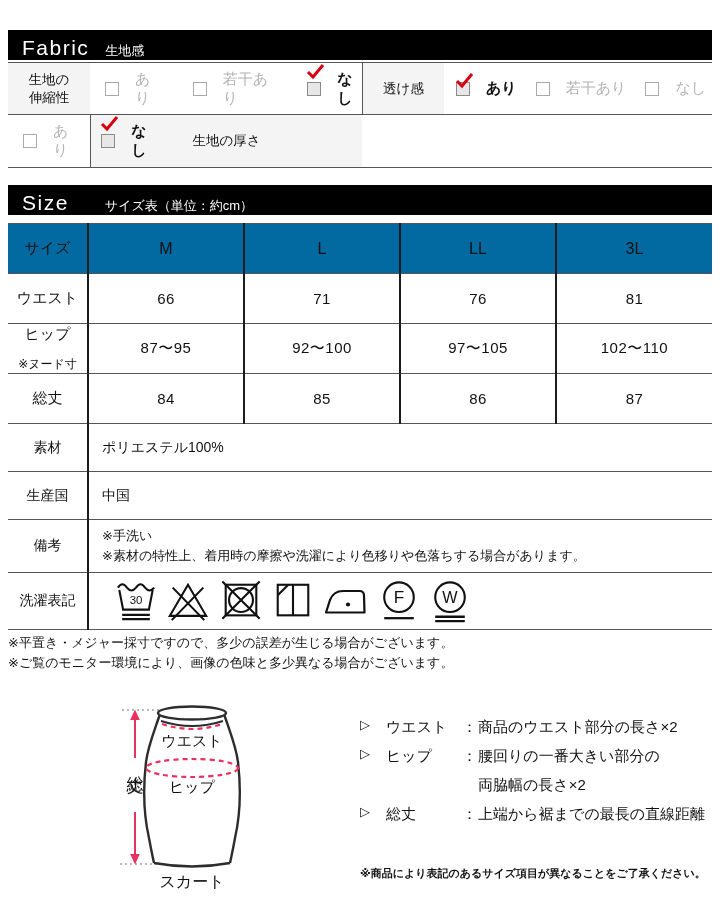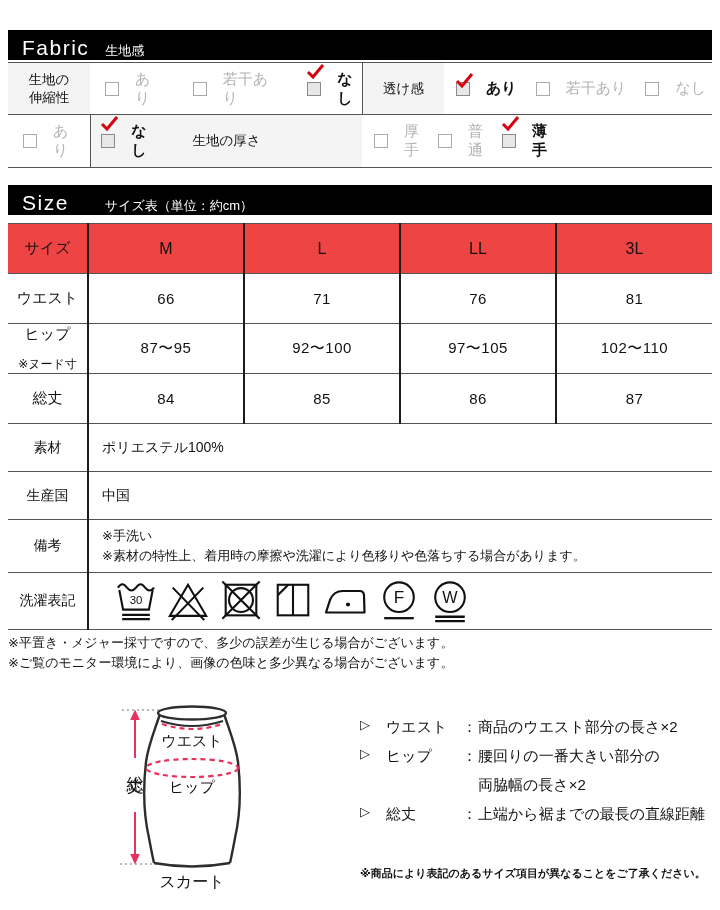--- a/index.html
+++ b/index.html
@@ -44,21 +44,21 @@
   .opt.checked .box { border-color:#8a8a8a; background:#e7e7e7; }
   .opt .check { display:none; position:absolute; left:-2px; top:-7px; pointer-events:none; }
   .opt.checked .check { display:block; }
 
   
   table.size-table { margin-top:8px; width:704px; border-collapse:collapse; border-top:1px solid #555; }
   table.size-table tr { border-bottom:1px solid #555; }
   table.size-table th, table.size-table td { font-weight:400; text-align:center; vertical-align:middle; }
   .col-label { width:80px; }
   .col-size { width:156px; }
-  tr.head-row { height:50px; background:#ef4444; }
+  tr.head-row { height:50px; background:#0369a1; }
   tr.head-row th { font-size:16px; }
   tr.head-row th.corner { font-size:15px; }
   tr.val-row { height:50px; }
   tr.val-row th { font-size:15px; }
   tr.val-row td { font-size:15px; letter-spacing:.5px; }
   td.vline, th.vline { border-left:2px solid #1c1c1c; }
   .cell-note { display:block; font-size:12px; margin-top:12px; }
   tr.info-row { height:48px; }
   tr.info-row th { font-size:14px; }
   tr.info-row td { text-align:left; padding-left:13px; font-size:14px; }
@@ -142,37 +142,20 @@
         </span>
       <span class="opt checked">
           <span class="box"></span>
           <svg class="check" width="20" height="18" viewBox="0 0 20 18">
             <path d="M3 9 L8 14 L18 2" stroke="#d7000f" stroke-width="3" fill="none"></path>
           </svg>
           <span>なし</span>
         </span>
     </div>
     <div class="f-cell f-label vline">生地の厚さ</div>
-    <div class="f-cell f-opts tight">
-      <span class="opt">
-          <span class="box"></span>
-          <span>厚手</span>
-        </span>
-      <span class="opt">
-          <span class="box"></span>
-          <span>普通</span>
-        </span>
-      <span class="opt checked">
-          <span class="box"></span>
-          <svg class="check" width="20" height="18" viewBox="0 0 20 18">
-            <path d="M3 9 L8 14 L18 2" stroke="#d7000f" stroke-width="3" fill="none"></path>
-          </svg>
-          <span>薄手</span>
-        </span>
-    </div>
   </div>
 
   <div class="bar bar-size">
     <span class="bar-en">Size</span>
     <span class="bar-ja">サイズ表（単位：約cm）</span>
   </div>
 
   <table class="size-table">
     <tbody>
         <tr class="head-row">

